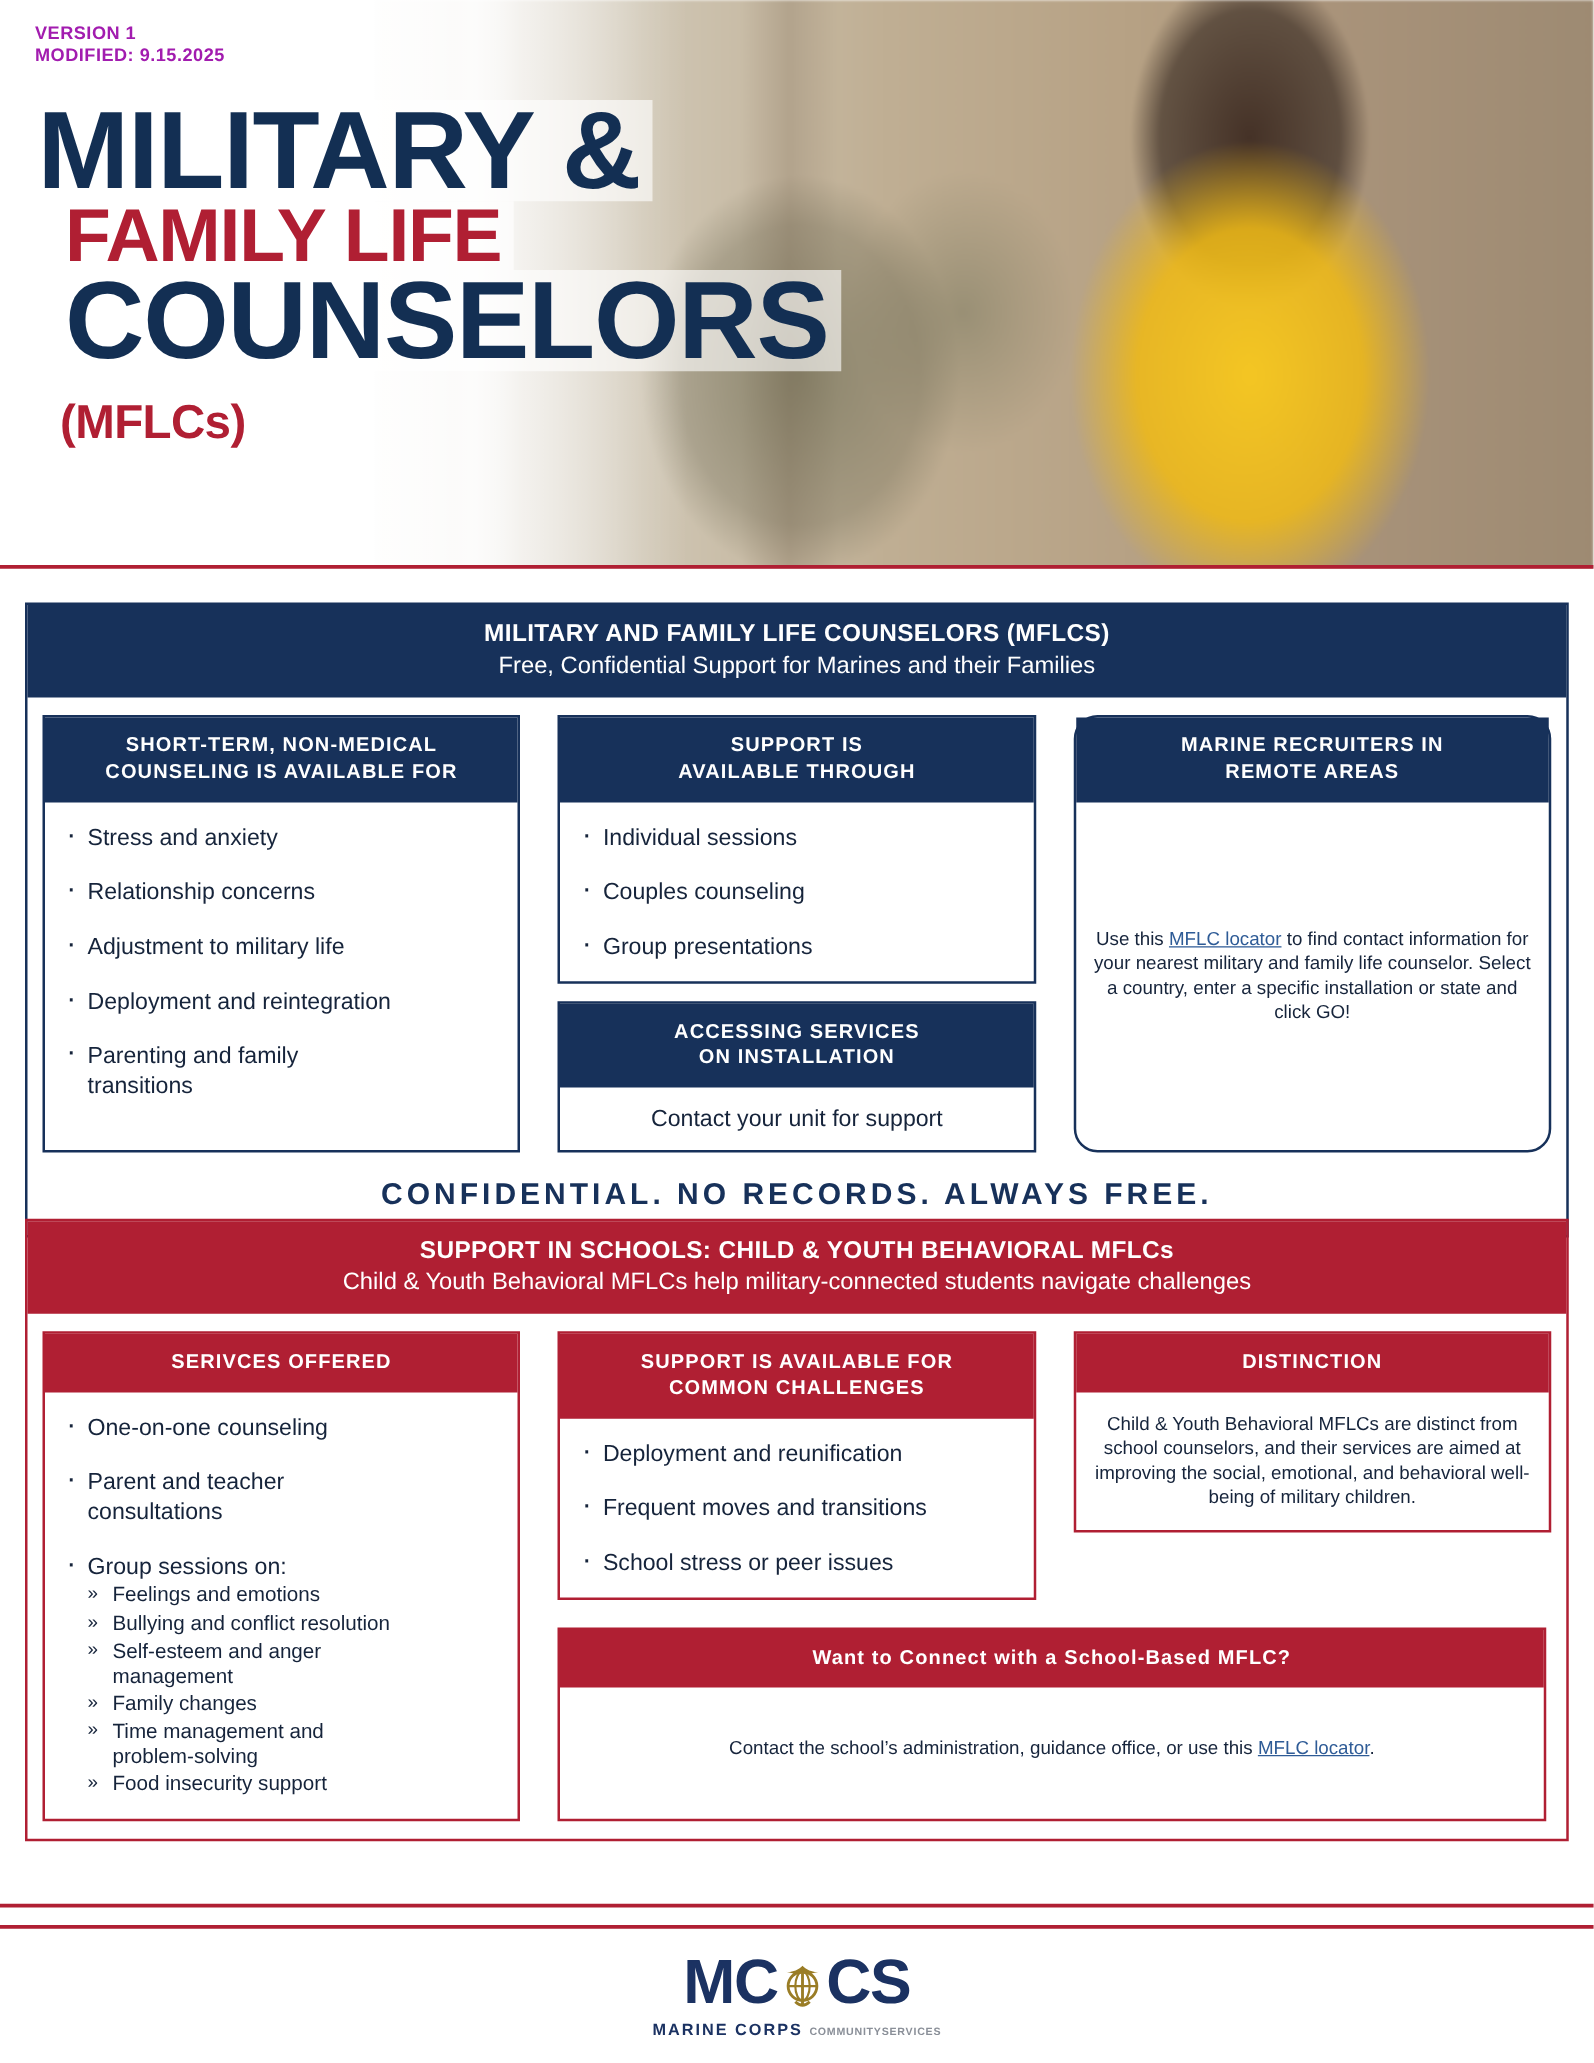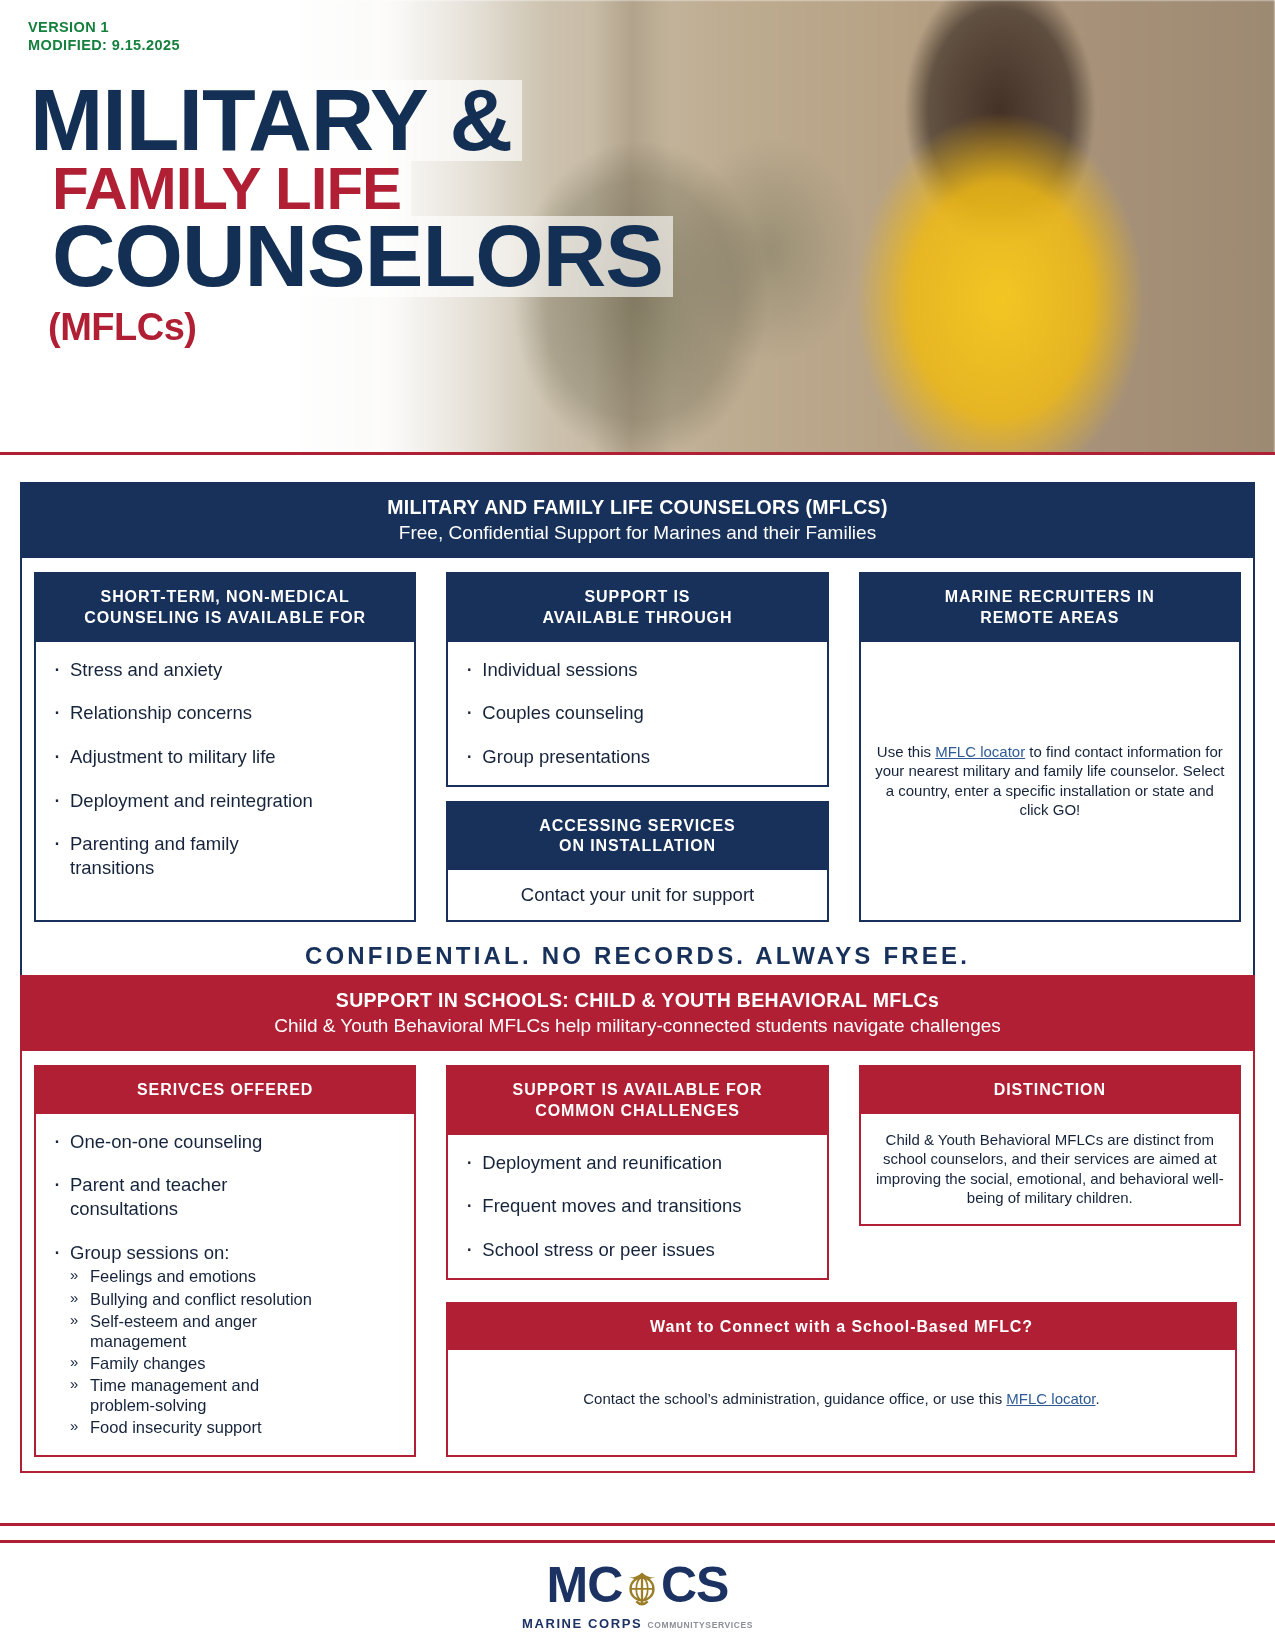--- a/index.html
+++ b/index.html
@@ -44,34 +44,34 @@
       linear-gradient(90deg, rgba(0,0,0,0) 30%, rgba(90,70,50,.18) 34%, rgba(0,0,0,0) 38%);
   }
   .hero-fade {
     position: absolute; left: 250px; top: 0; width: 300px; height: 455px;
     background: linear-gradient(90deg, #ffffff 0%, rgba(255,255,255,.85) 35%, rgba(255,255,255,0) 100%);
   }
 
   .version-block {
     position: absolute; left: 28px; top: 18px;
     font-size: 14.5px; font-weight: 700; letter-spacing: .4px;
-    color: #15803d; line-height: 1.25;
+    color: #a21caf; line-height: 1.25;
   }
 
   .title-wrap { position: absolute; left: 24px; top: 80px; }
   .title-line { display: block; line-height: .92; white-space: nowrap; }
   .title-line .hl {
     background: rgba(255,255,255,.62);
     padding: 0 10px 0 6px;
     display: inline-block;
   }
   .t1 { font-size: 88px; font-weight: 800; color: #132f53; letter-spacing: -1px; }
   .t2 { font-size: 60px; font-weight: 800; color: #b01f33; letter-spacing: -1px; margin-left: 22px; }
   .t3 { font-size: 88px; font-weight: 800; color: #132f53; letter-spacing: -1px; margin-left: 22px; }
-  .t4 { font-size: 38px; font-weight: 800; color: #b01f33; letter-spacing: -.5px; margin-left: 24px; display:block; margin-top: 9px;}
+  .t4 { font-size: 38px; font-weight: 800; color: #b01f33; letter-spacing: -.5px; margin-left: 24px; display:block; margin-top: 20px;}
 
   .hero-rule { position:absolute; left:0; top:452px; width:1275px; height:11px; background:#b01f33; }
 
   
   .section { position: absolute; left: 20px; width: 1235px; }
   .section-navy { border: 2px solid #17315a; }
   .section-red  { border: 2px solid #b01f33; }
 
   .band {
     text-align: center;
@@ -246,21 +246,21 @@
         <div class="card grow">
           <div class="card-head">
             <div>ACCESSING SERVICES</div>
             <div>ON INSTALLATION</div>
           </div>
           <div class="center-line">Contact your unit for support</div>
         </div>
       </div>
 
       <div class="col">
-        <div class="card grow" style="display:flex;flex-direction:column;">
+        <div class="card grow" style="display:flex;flex-direction:column;border-radius:19px;">
           <div class="card-head">
             <div>MARINE RECRUITERS IN</div>
             <div>REMOTE AREAS</div>
           </div>
           <div class="card-body vcenter grow">
             <p class="para"><span>Use this </span><a class="link" href="#">MFLC locator</a><span> to find contact information for your nearest military and family life counselor. Select a country, enter a specific installation or state and click GO!</span></p>
           </div>
         </div>
       </div>
     </div>

